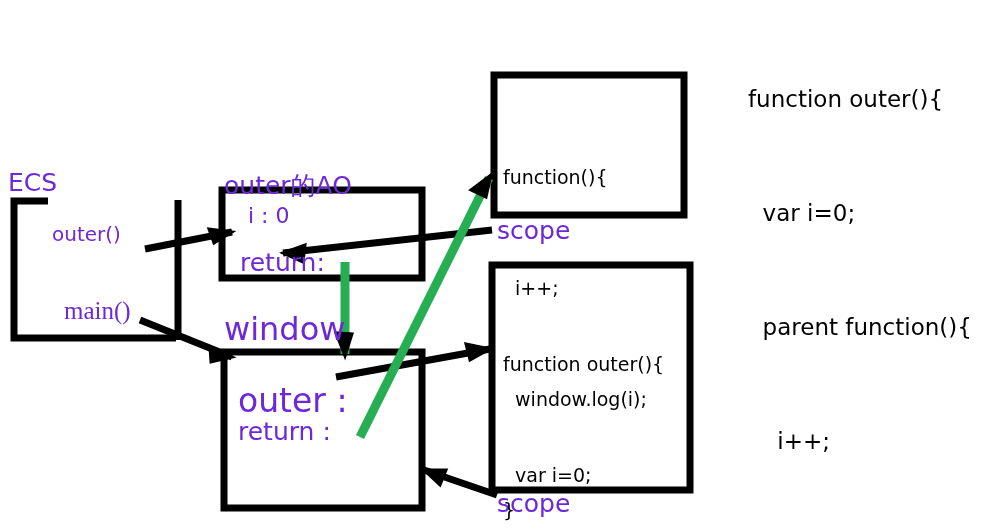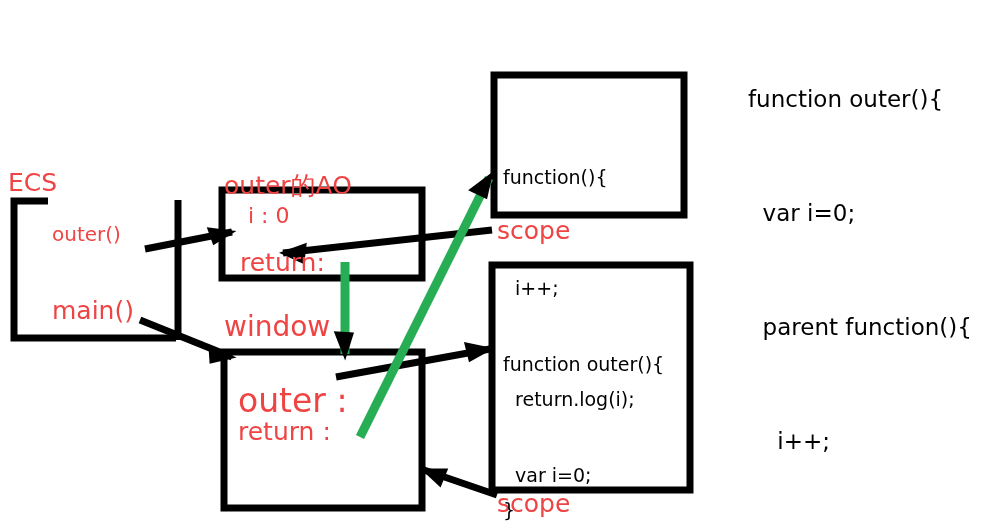--- a/index.html
+++ b/index.html
@@ -17,31 +17,31 @@
   }
   #canvas {
     position: absolute;
     left: 0; top: 0;
     width: 1008px;
     height: 532px;
   }
   .lbl {
     position: absolute;
     white-space: pre;
-    color: #ef4444;
+    color: #6d28d9;
     line-height: 1;
   }
   
   .t-ecs       { left: 8px;   top: 170px; font-size: 25px; }
   .t-outercall { left: 52px;  top: 224px; font-size: 20px; }
-  .t-maincall  { left: 52px;  top: 298px; font-size: 25px; }
+  .t-maincall  { left: 64px;  top: 298px; font-size: 25px; font-family: Liberation Serif, serif; }
   .t-aotitle   { left: 224px; top: 157px; font-size: 25px; margin-top: 16px; }
   .t-i0        { left: 248px; top: 205px; font-size: 22px; }
   .t-parent    { left: 240px; top: 250px; font-size: 25px; }
-  .t-window    { left: 224px; top: 313px; font-size: 28px; }
+  .t-window    { left: 224px; top: 313px; font-size: 32px; }
   .t-outerprop { left: 238px; top: 384px; font-size: 33px; }
   .t-getnum    { left: 238px; top: 419px; font-size: 25px; }
   .t-scope1    { left: 497px; top: 218px; font-size: 25px; }
   .t-scope2    { left: 497px; top: 491px; font-size: 25px; }
 
   
   .boxcode {
     position: absolute;
     font-size: 19px;
     line-height: 37px;
@@ -113,21 +113,21 @@
 
 <div class="lbl t-outerprop">outer :</div>
 <div class="lbl t-getnum">return :</div>
 
 <div class="lbl t-scope1">scope</div>
 <div class="lbl t-scope2">scope</div>
 
 <div class="boxcode code-anon">
   <div>function(){</div>
   <div>  i++;</div>
-  <div>  return.log(i);</div>
+  <div>  window.log(i);</div>
   <div>}</div>
 </div>
 
 <div class="boxcode code-outerfn">
   <div>function outer(){</div>
   <div>  var i=0;</div>
   
   
   
   

